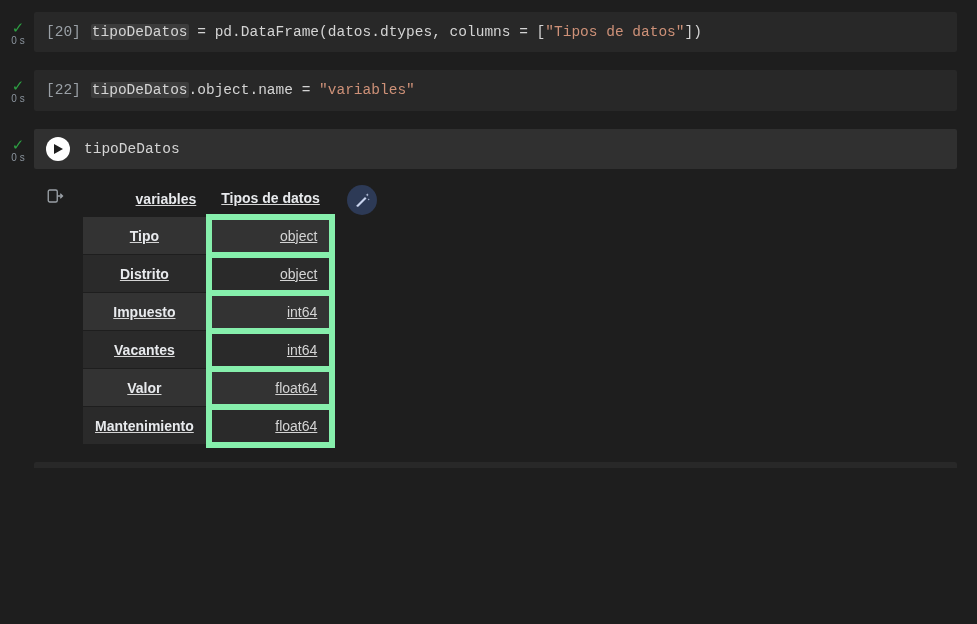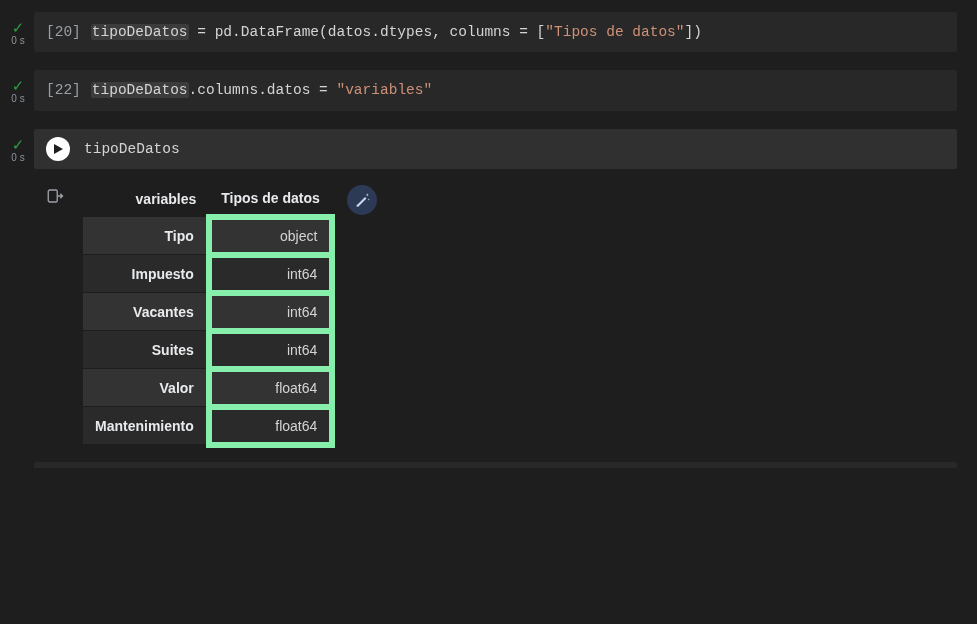--- a/index.html
+++ b/index.html
@@ -93,25 +93,25 @@
   .output-content {
     padding-top: 4px;
     display: flex;
     align-items: flex-start;
     gap: 12px;
   }
   .df-table {
     border-collapse: collapse;
     font-family: Arial, sans-serif;
     font-size: 14px;
+    text-decoration: underline;
   }
   .df-table th {
     color: #e8eaed;
     font-weight: 700;
-    text-align: right;
     padding: 8px 12px;
     border: 1px solid #1e1e1e;
     background: transparent;
   }
   .df-table thead th { text-align: right; }
   .df-table thead th:first-child { text-align: right; }
   .df-table td {
     color: #d4d4d4;
     text-align: right;
     padding: 8px 12px;
@@ -157,21 +157,21 @@
 </div>
 
 <div class="cell">
   <div class="gutter">
     <span class="check">✓</span>
     <span class="timing">0 s</span>
   </div>
   <div class="content">
     <div class="code-block">
       <span class="prompt">[22]</span>
-      <span class="code"><span class="hl">tipoDeDatos</span><span>.columns.datos = </span><span class="str">"variables"</span><span></span></span>
+      <span class="code"><span class="hl">tipoDeDatos</span><span>.object.name = </span><span class="str">"variables"</span><span></span></span>
     </div>
   </div>
 </div>
 
 <div class="cell" style="margin-bottom:8px;">
   <div class="gutter">
     <span class="check">✓</span>
     <span class="timing">0 s</span>
   </div>
   <div class="content">
@@ -200,29 +200,29 @@
           <th>variables</th>
           <th>Tipos de datos</th>
         </tr>
       </thead>
       <tbody id="df-body">
           <tr>
             <th>Tipo</th>
             <td>object</td>
           </tr>
           <tr>
+            <th>Distrito</th>
+            <td>object</td>
+          </tr>
+          <tr>
             <th>Impuesto</th>
             <td>int64</td>
           </tr>
           <tr>
             <th>Vacantes</th>
-            <td>int64</td>
-          </tr>
-          <tr>
-            <th>Suites</th>
             <td>int64</td>
           </tr>
           <tr>
             <th>Valor</th>
             <td>float64</td>
           </tr>
           <tr>
             <th>Mantenimiento</th>
             <td>float64</td>
           </tr>

